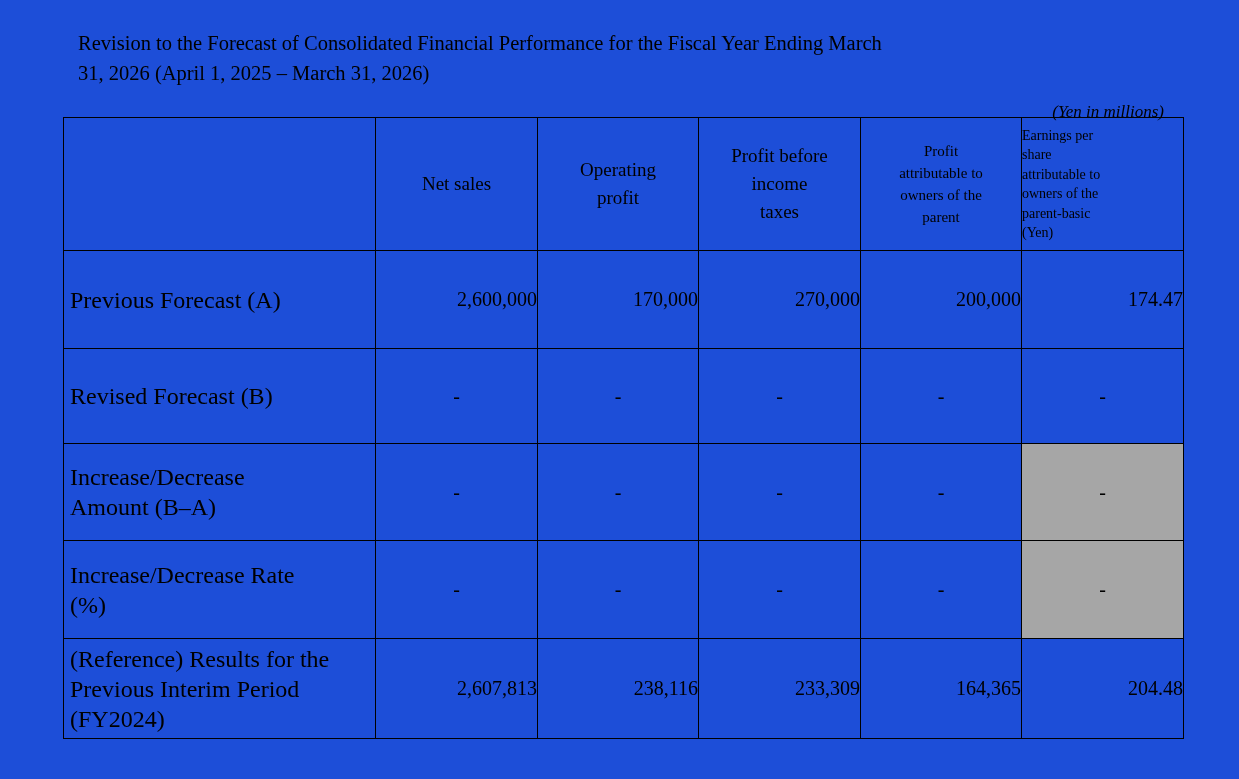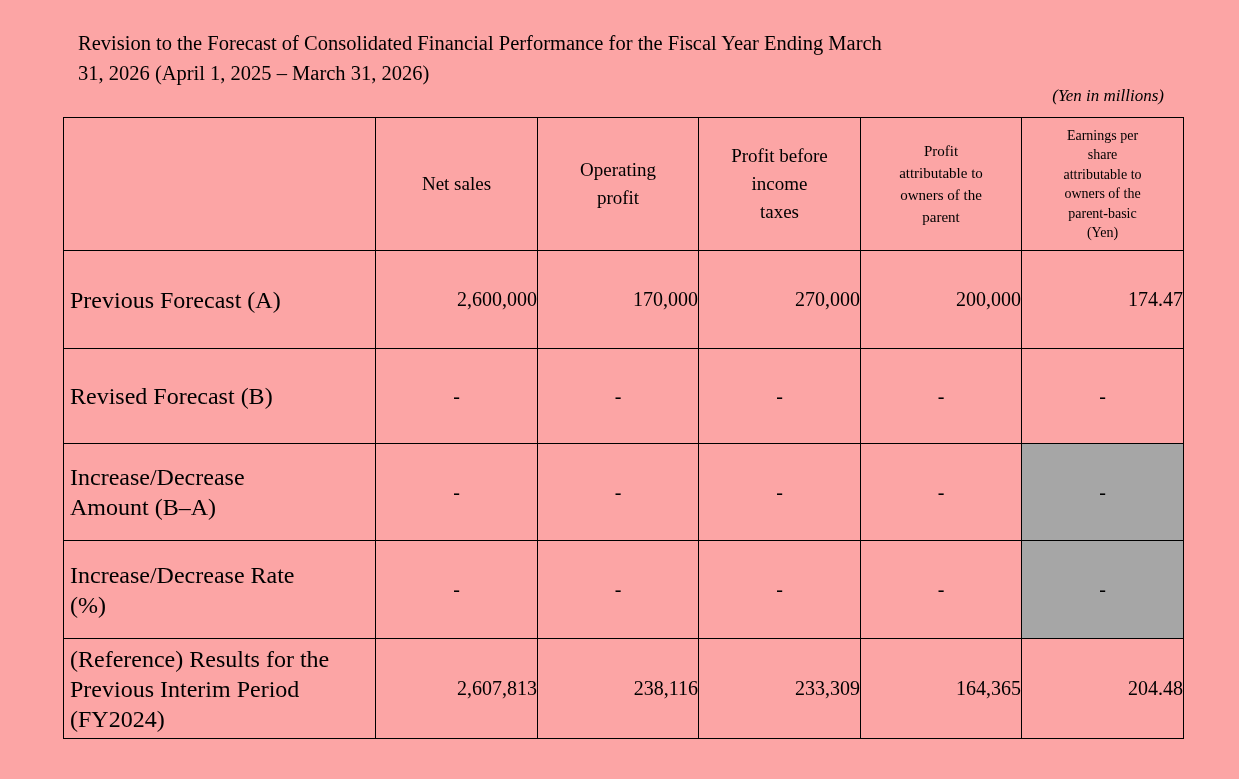--- a/index.html
+++ b/index.html
@@ -6,36 +6,36 @@
   * { margin: 0; padding: 0; box-sizing: border-box; }
   html, body { background: #ffffff; }
   body {
     font-family: "Liberation Serif", "DejaVu Serif", serif;
     color: #000;
   }
   .page {
     position: relative;
     width: 1239px;
     height: 779px;
-    background: #fca5a5;
+    background: #1d4ed8;
     overflow: hidden;
   }
   .doc-title {
     position: absolute;
     left: 78px;
     top: 28px;
     width: 1100px;
     font-size: 20.5px;
     line-height: 30px;
     white-space: pre-line;
   }
   .units-note {
     position: absolute;
     right: 75px;
-    top: 86px;
+    top: 102px;
     font-size: 17px;
     font-style: italic;
   }
   table.forecast {
     position: absolute;
     left: 63px;
     top: 117px;
     width: 1120px;
     border-collapse: collapse;
     table-layout: fixed;
@@ -61,21 +61,21 @@
   }
   th.h-md {
     font-size: 15px;
     line-height: 22px;
     text-align: center;
     white-space: pre-line;
   }
   th.h-sm {
     font-size: 14px;
     line-height: 19.5px;
-    text-align: center;
+    text-align: left;
     white-space: pre-line;
   }
   td.label {
     font-size: 24px;
     line-height: 30px;
     text-align: left;
     white-space: pre-line;
     padding: 0 6px;
     font-family: Liberation Serif, serif;
   }

